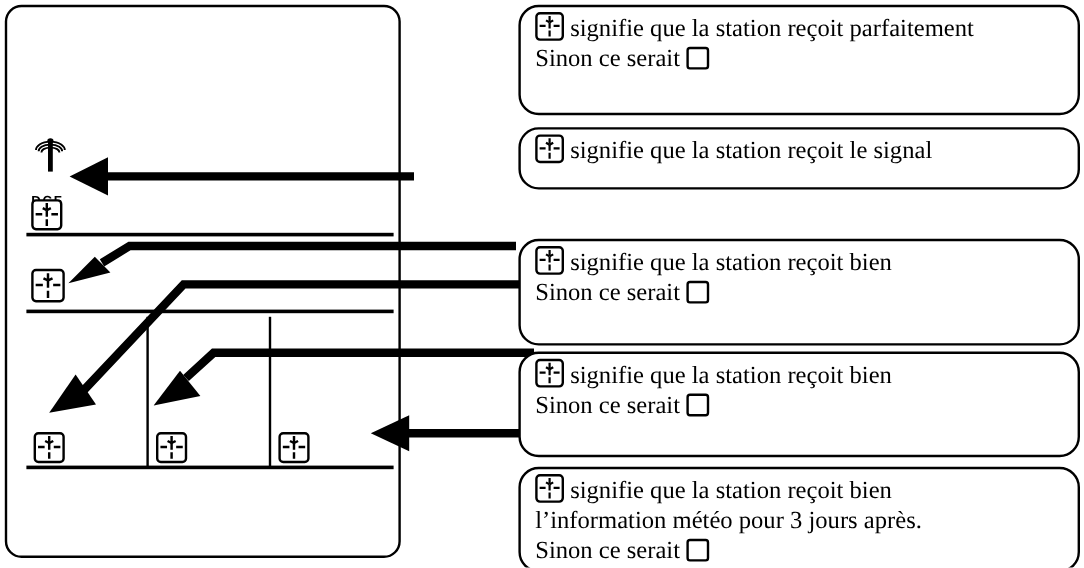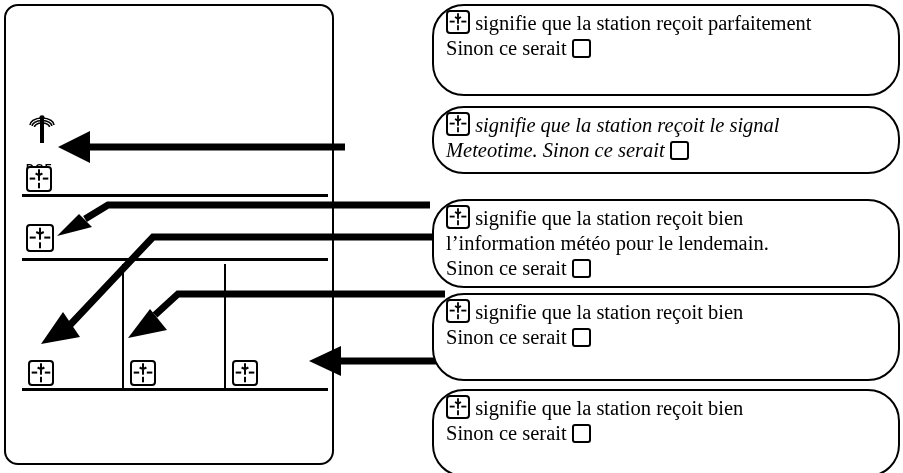--- a/index.html
+++ b/index.html
@@ -80,21 +80,21 @@
     margin-top: 18px;
   }
 
   
   .callout {
     position: absolute;
     left: 432px;
     width: 468px;
     box-sizing: border-box;
     border: 2px solid #000;
-    border-radius: 32px;
+    border-radius: 17px;
     background: #fff;
     padding: 4px 10px 4px 12px;
     font-size: 20.5px;
     line-height: 25px;
   }
 
   
   #connectors {
     position: absolute;
     left: 0; top: 0;
@@ -234,52 +234,50 @@
         <line x1="12" y1="16" x2="12" y2="22" stroke="#000" stroke-width="2.2"></line>
         <line x1="12" y1="8" x2="8.4" y2="6" stroke="#000" stroke-width="2.2"></line>
         <line x1="12" y1="8" x2="15.6" y2="6" stroke="#000" stroke-width="2.2"></line>
         <line x1="12" y1="8" x2="12" y2="14" stroke="#000" stroke-width="2.2"></line>
       </svg>
     </span><span> signifie que la station reçoit parfaitement</span>
   </div>
   <div><span>Sinon ce serait </span><span class="empty-box"></span></div>
 </div>
 
-<div class="callout" style="top:106px; height:68px;font-style:italic;">
+<div class="callout" style="top:106px; height:52px;">
   <div>
     <span class="rec-icon" style="width:24px;height:24px;">
       <svg viewBox="0 0 24 24">
         <line x1="2" y1="11.5" x2="8" y2="11.5" stroke="#000" stroke-width="2.2"></line>
         <line x1="16" y1="11.5" x2="22" y2="11.5" stroke="#000" stroke-width="2.2"></line>
         <line x1="12" y1="1.5" x2="12" y2="7" stroke="#000" stroke-width="2.2"></line>
         <line x1="12" y1="16" x2="12" y2="22" stroke="#000" stroke-width="2.2"></line>
         <line x1="12" y1="8" x2="8.4" y2="6" stroke="#000" stroke-width="2.2"></line>
         <line x1="12" y1="8" x2="15.6" y2="6" stroke="#000" stroke-width="2.2"></line>
         <line x1="12" y1="8" x2="12" y2="14" stroke="#000" stroke-width="2.2"></line>
       </svg>
     </span><span> signifie que la station reçoit le signal</span>
   </div>
-  <div><span>Meteotime. Sinon ce serait </span><span class="empty-box"></span></div>
 </div>
 
 <div class="callout" style="top:199px; height:89px;">
   <div>
     <span class="rec-icon" style="width:24px;height:24px;">
       <svg viewBox="0 0 24 24">
         <line x1="2" y1="11.5" x2="8" y2="11.5" stroke="#000" stroke-width="2.2"></line>
         <line x1="16" y1="11.5" x2="22" y2="11.5" stroke="#000" stroke-width="2.2"></line>
         <line x1="12" y1="1.5" x2="12" y2="7" stroke="#000" stroke-width="2.2"></line>
         <line x1="12" y1="16" x2="12" y2="22" stroke="#000" stroke-width="2.2"></line>
         <line x1="12" y1="8" x2="8.4" y2="6" stroke="#000" stroke-width="2.2"></line>
         <line x1="12" y1="8" x2="15.6" y2="6" stroke="#000" stroke-width="2.2"></line>
         <line x1="12" y1="8" x2="12" y2="14" stroke="#000" stroke-width="2.2"></line>
       </svg>
     </span><span> signifie que la station reçoit bien</span>
   </div>
-  <div>l’information météo pour le lendemain.</div>
   <div><span>Sinon ce serait </span><span class="empty-box"></span></div>
 </div>
 
 <div class="callout" style="top:293px; height:88px;">
   <div>
     <span class="rec-icon" style="width:24px;height:24px;">
       <svg viewBox="0 0 24 24">
         <line x1="2" y1="11.5" x2="8" y2="11.5" stroke="#000" stroke-width="2.2"></line>
         <line x1="16" y1="11.5" x2="22" y2="11.5" stroke="#000" stroke-width="2.2"></line>
         <line x1="12" y1="1.5" x2="12" y2="7" stroke="#000" stroke-width="2.2"></line>
@@ -300,14 +298,15 @@
         <line x1="2" y1="11.5" x2="8" y2="11.5" stroke="#000" stroke-width="2.2"></line>
         <line x1="16" y1="11.5" x2="22" y2="11.5" stroke="#000" stroke-width="2.2"></line>
         <line x1="12" y1="1.5" x2="12" y2="7" stroke="#000" stroke-width="2.2"></line>
         <line x1="12" y1="16" x2="12" y2="22" stroke="#000" stroke-width="2.2"></line>
         <line x1="12" y1="8" x2="8.4" y2="6" stroke="#000" stroke-width="2.2"></line>
         <line x1="12" y1="8" x2="15.6" y2="6" stroke="#000" stroke-width="2.2"></line>
         <line x1="12" y1="8" x2="12" y2="14" stroke="#000" stroke-width="2.2"></line>
       </svg>
     </span><span> signifie que la station reçoit bien</span>
   </div>
+  <div>l’information météo pour 3 jours après.</div>
   <div><span>Sinon ce serait </span><span class="empty-box"></span></div>
 </div>
 
 </body></html>

